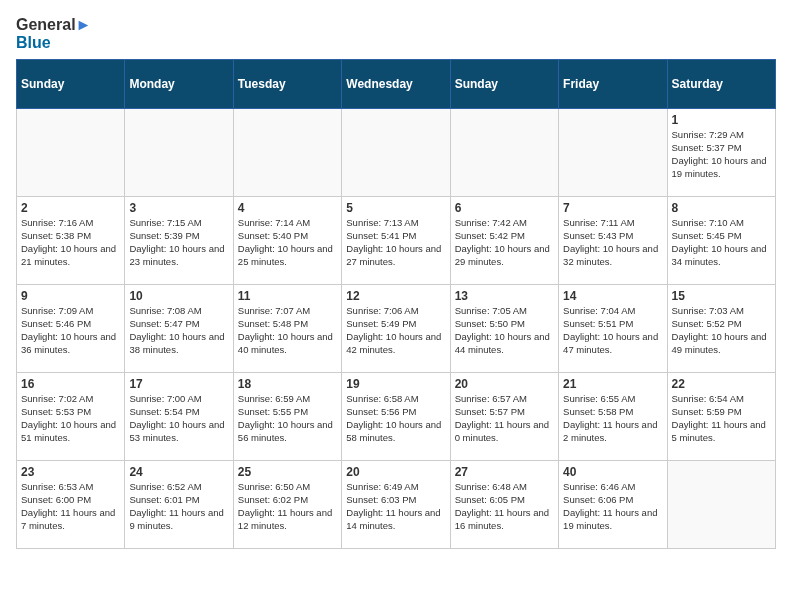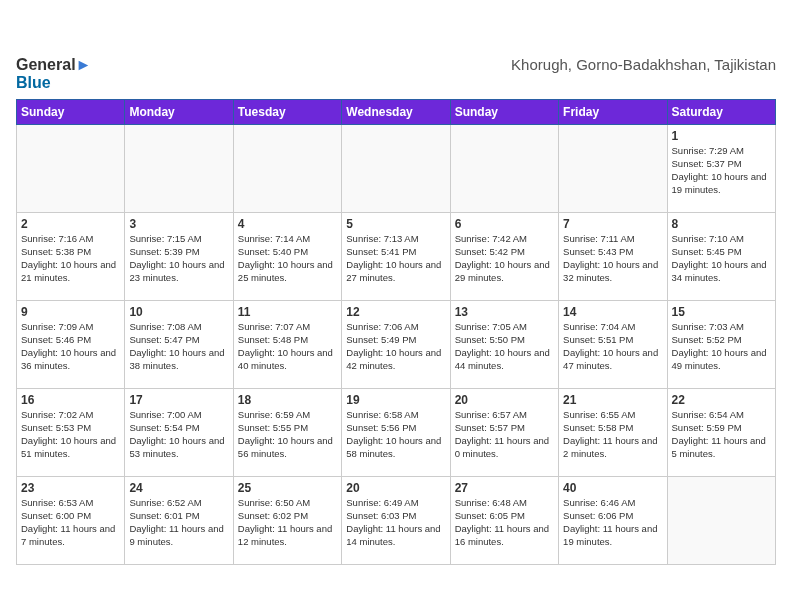--- a/index.html
+++ b/index.html
@@ -8,21 +8,20 @@
       background: #fff;
       width: 792px;
       min-height: 612px;
       padding: 16px;
     }
     .header {
       display: flex;
       align-items: flex-start;
       justify-content: space-between;
       margin-bottom: 8px;
-      margin-top: 40px;
     }
     .logo {
       display: flex;
       align-items: center;
       gap: 2px;
     }
     .title-block {
       text-align: right;
     }
     .calendar-title {
@@ -34,25 +33,25 @@
     .calendar-subtitle {
       font-size: 15px;
       color: #555;
     }
     table {
       width: 100%;
       border-collapse: collapse;
       table-layout: fixed;
     }
     thead tr th {
-      background: #6d28d9;
+      background: #0c4a6e;
       color: #fff;
       font-size: 12px;
       font-weight: bold;
-      padding: 5px 4px;
+      padding: 17px 4px;
       text-align: left;
       border: 1px solid #2a5fa5;
     }
     tbody tr td {
       border: 1px solid #ccc;
       vertical-align: top;
       padding: 4px 4px 4px 4px;
       min-height: 80px;
       height: 88px;
       font-size: 10px;
@@ -77,21 +76,20 @@
 <body>
 
 <div class="header">
   <div class="logo">
   <div style="display:flex;flex-direction:column;line-height:1.1">
     <span style="font-size:16px;font-weight:bold;color:#333;">General<span style="color:#3a7bd5">►</span></span>
     <span style="font-size:16px;font-weight:bold;color:#0369a1;">Blue</span>
   </div>
 </div>
   <div class="title-block">
-    <div class="calendar-subtitle">Khorugh, Gorno-Badakhshan, Tajikistan</div>
   </div>
 </div>
 
 <table>
   <thead>
     <tr>
       <th>Sunday</th>
       <th>Monday</th>
       <th>Tuesday</th>
       <th>Wednesday</th>

